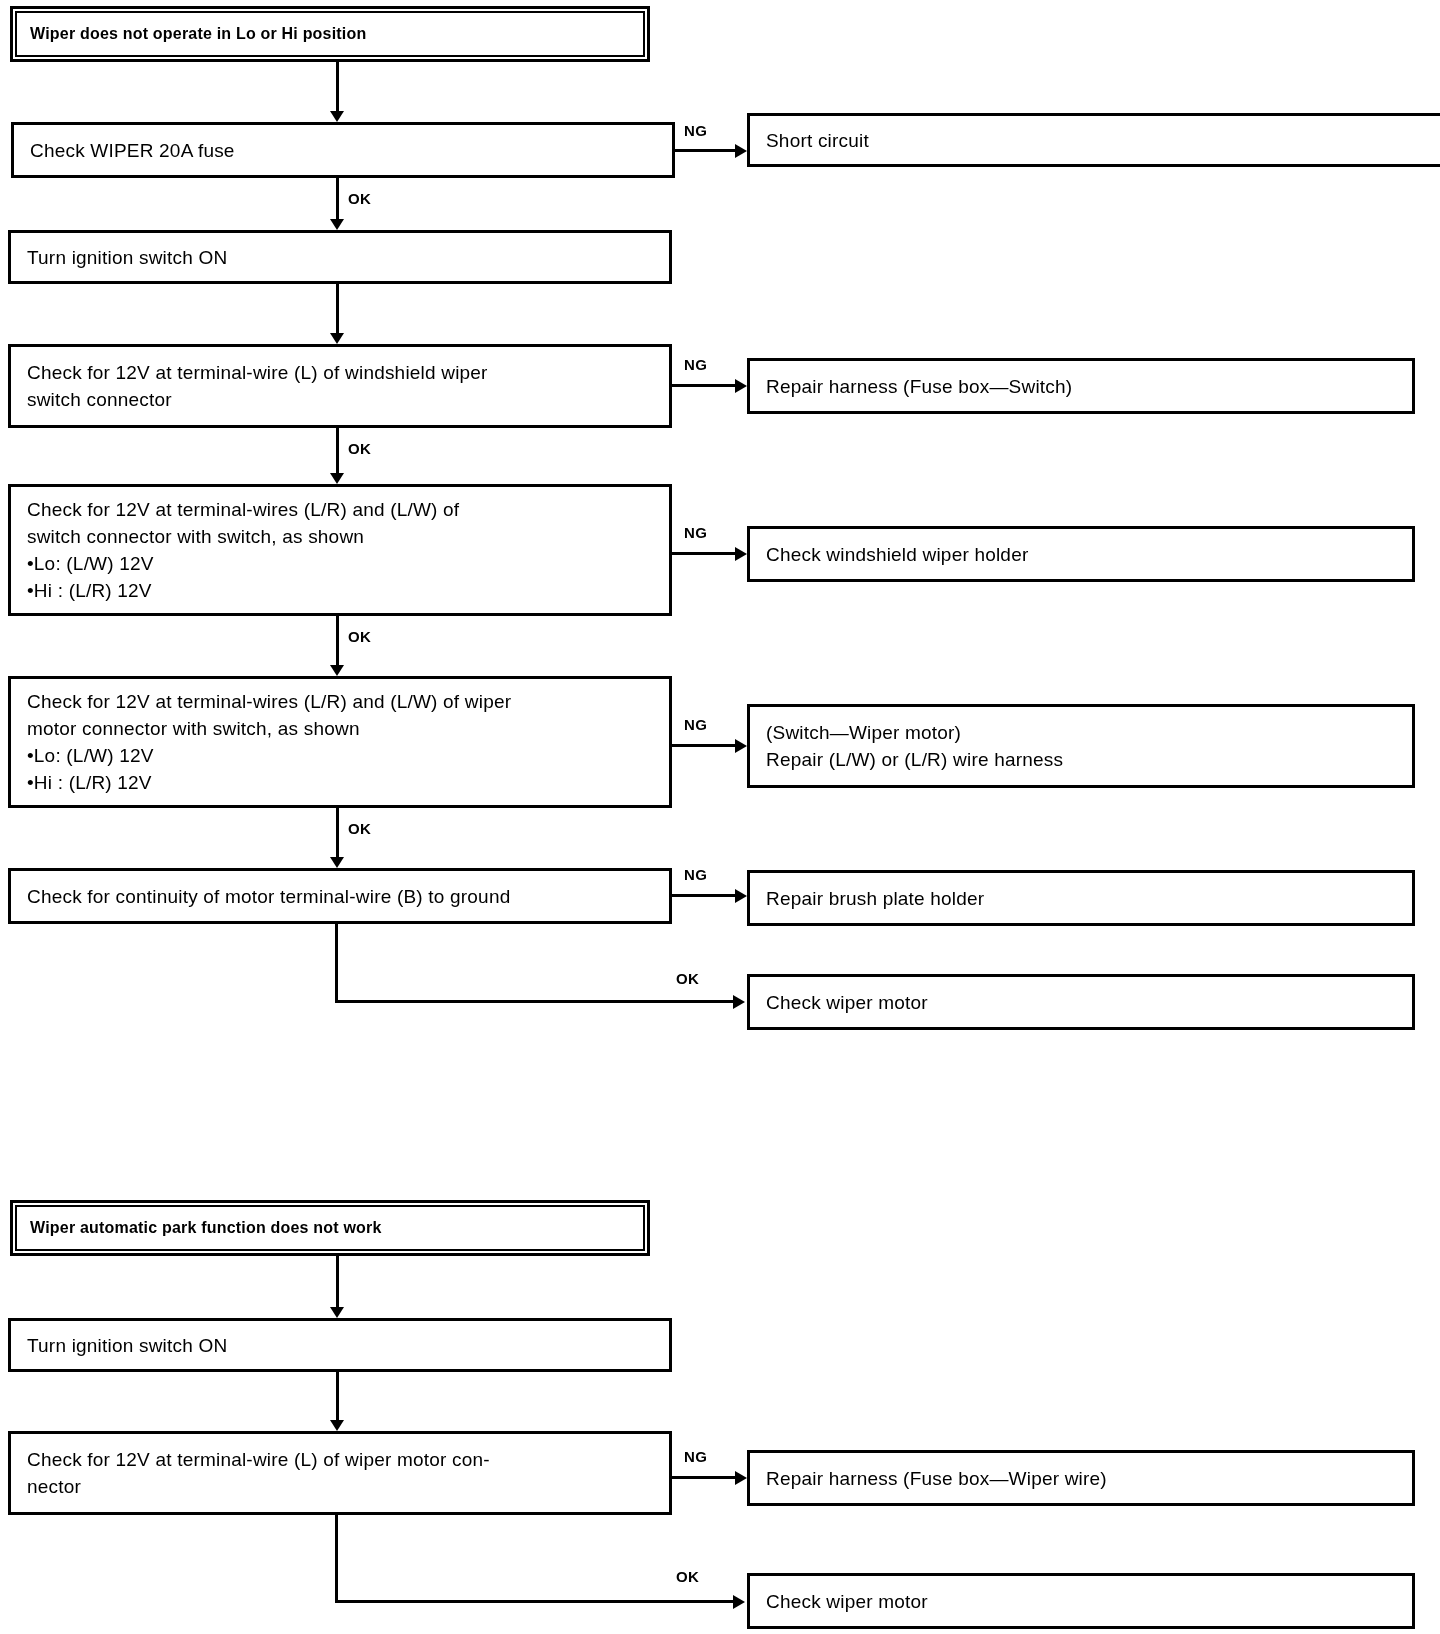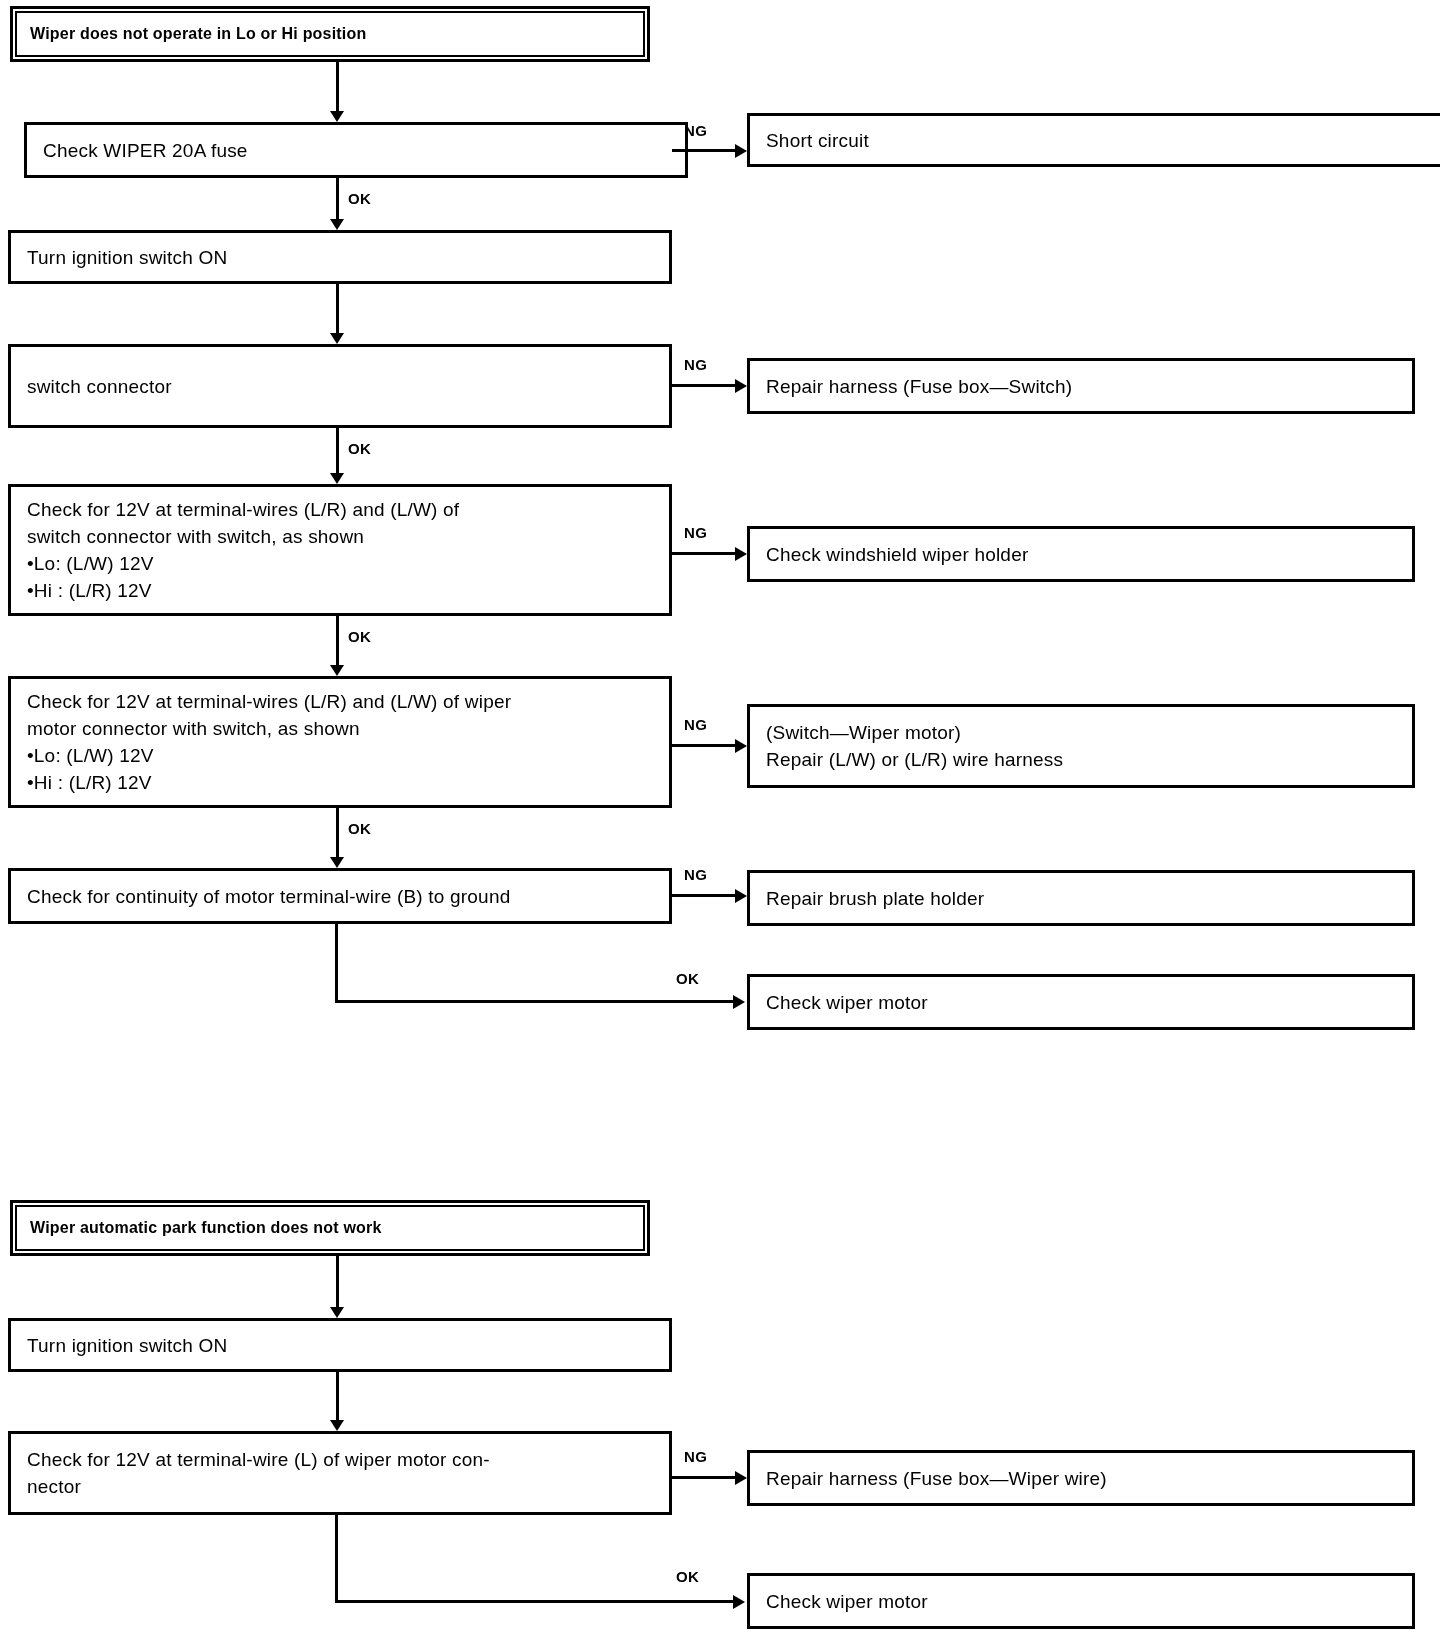--- a/index.html
+++ b/index.html
@@ -24,21 +24,21 @@
 
 <div class="page">
 
   <div class="tbox" style="left:10px;top:6px;width:640px;height:56px">
     <div class="tbox-inner">Wiper does not operate in Lo or Hi position</div>
   </div>
 
   <div class="vline" style="left:336px;top:62px;height:49px"></div>
   <div class="ah-d" style="left:330px;top:111px"></div>
 
-  <div class="box" style="left:24px;top:122px;width:664px;height:56px">
+  <div class="box" style="left:11px;top:122px;width:664px;height:56px">
     <div>Check WIPER 20A fuse</div>
   </div>
 
   <div class="lbl" style="left:684px;top:122px">NG</div>
   <div class="hline" style="left:672px;top:149px;width:63px"></div>
   <div class="ah-r" style="left:735px;top:144px"></div>
   <div class="box" style="left:747px;top:113px;width:800px;height:54px">
     <div>Short circuit</div>
   </div>
 
@@ -47,20 +47,21 @@
   <div class="ah-d" style="left:330px;top:219px"></div>
 
   <div class="box" style="left:8px;top:230px;width:664px;height:54px">
     <div>Turn ignition switch ON</div>
   </div>
 
   <div class="vline" style="left:336px;top:284px;height:49px"></div>
   <div class="ah-d" style="left:330px;top:333px"></div>
 
   <div class="box" style="left:8px;top:344px;width:664px;height:84px">
+    <div>Check for 12V at terminal-wire (L) of windshield wiper</div>
     <div>switch connector</div>
   </div>
 
   <div class="lbl" style="left:684px;top:356px">NG</div>
   <div class="hline" style="left:672px;top:384px;width:63px"></div>
   <div class="ah-r" style="left:735px;top:379px"></div>
   <div class="box" style="left:747px;top:358px;width:668px;height:56px">
     <div>Repair harness (Fuse box—Switch)</div>
   </div>
 

